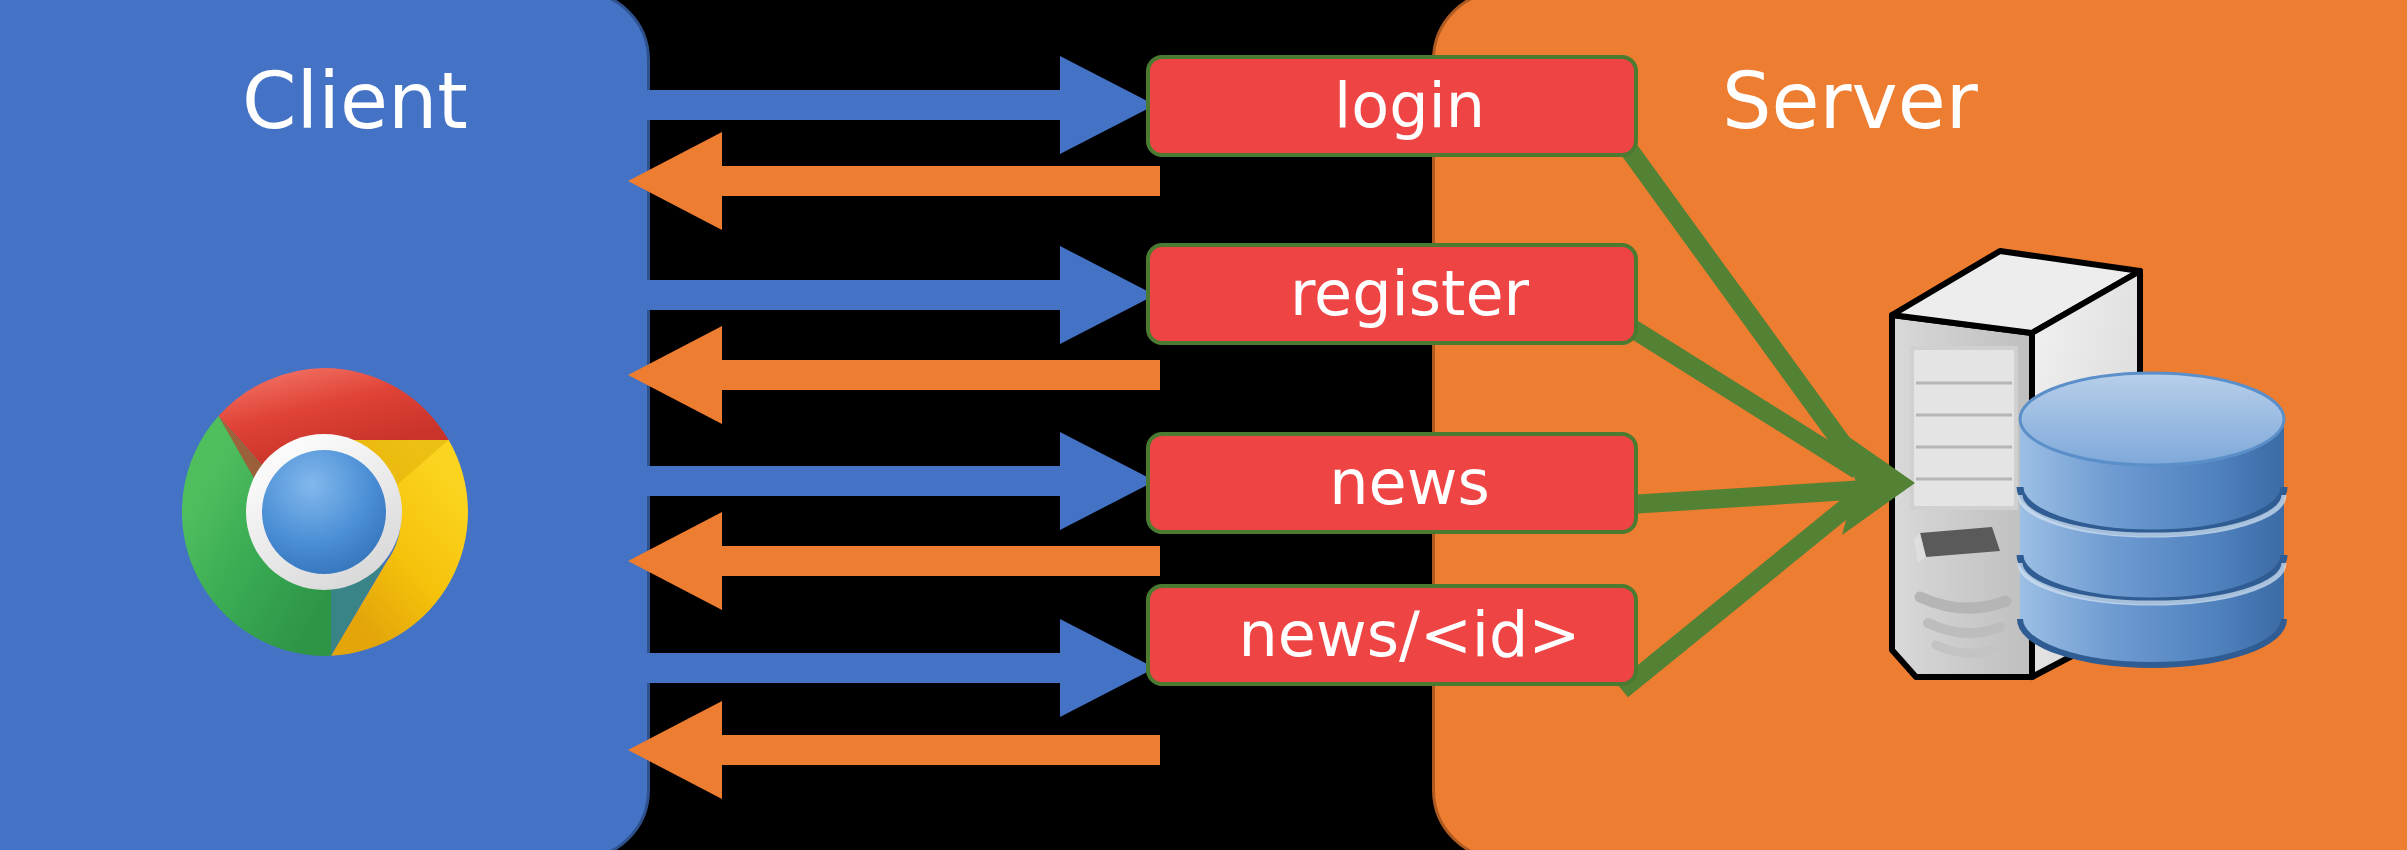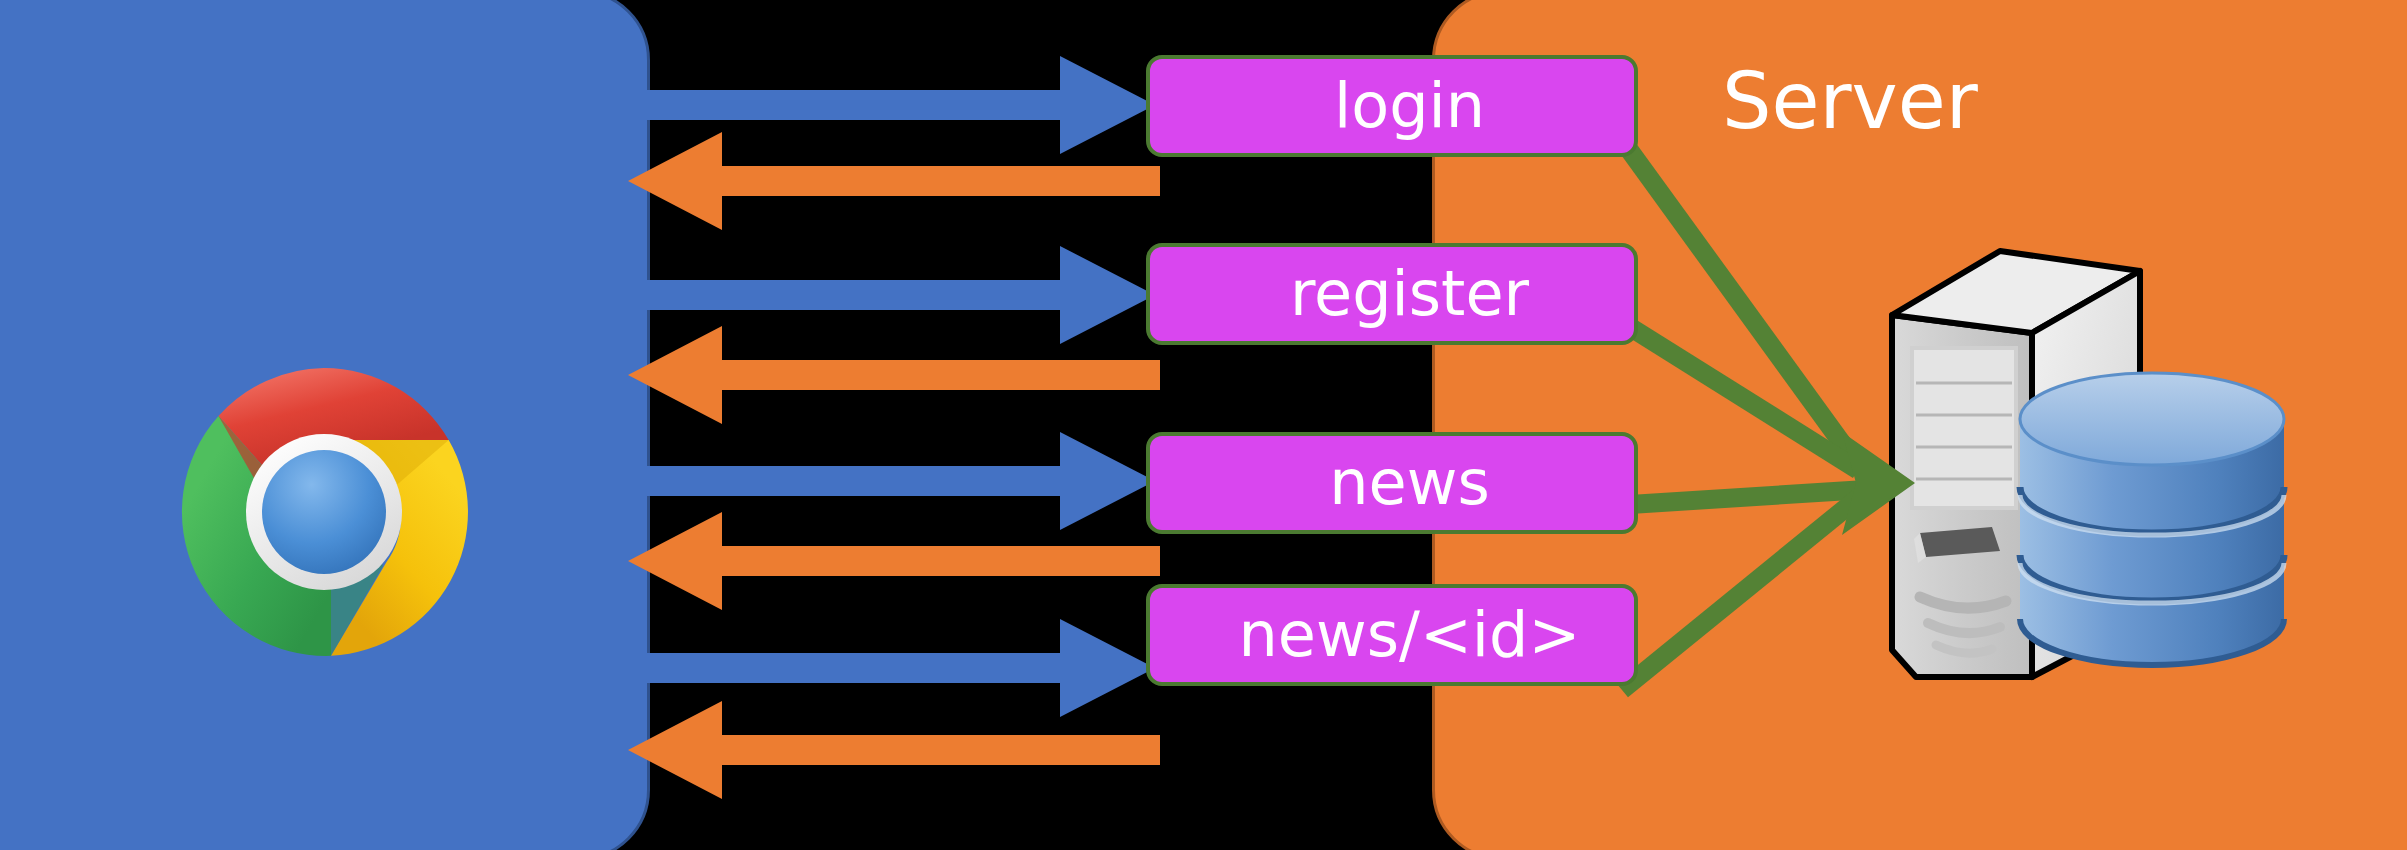--- a/index.html
+++ b/index.html
@@ -46,21 +46,21 @@
 
   
   #server-icon{
     position:absolute;left:1872px;top:215px;width:420px;height:470px;
   }
 
   
   .route-box{
     position:absolute;
     left:1146px;width:492px;height:102px;
-    background:#d946ef;
+    background:#ef4444;
     border:4px solid #4B7A31;
     border-radius:16px;
     display:flex;align-items:center;justify-content:center;
     box-sizing:border-box;
     z-index:6;
     padding-left:35px;
   }
   .route-label{
     color:#FFFFFF;font-size:62px;font-weight:400;line-height:1;
     white-space:nowrap;
@@ -74,20 +74,21 @@
   #arrow-layer{position:absolute;left:0;top:0;width:2407px;height:850px;z-index:3;}
   #green-layer{position:absolute;left:0;top:0;width:2407px;height:850px;z-index:4;}
 </style>
 </head>
 <body>
 
 <div id="stage">
 
   <div class="zone" id="client-zone">
   </div>
+  <div id="client-title">Client</div>
 
   <div id="chrome-logo">
     <svg viewBox="0 0 292 292" width="292" height="292" xmlns="http://www.w3.org/2000/svg">
       <defs>
         <linearGradient id="gRed" x1="0.25" y1="0.05" x2="0.6" y2="0.75">
           <stop offset="0" stop-color="#EF6B5E"></stop>
           <stop offset="0.45" stop-color="#E04236"></stop>
           <stop offset="1" stop-color="#C8332A"></stop>
         </linearGradient>
         <linearGradient id="gYel" x1="0.9" y1="0.2" x2="0.35" y2="0.95">

